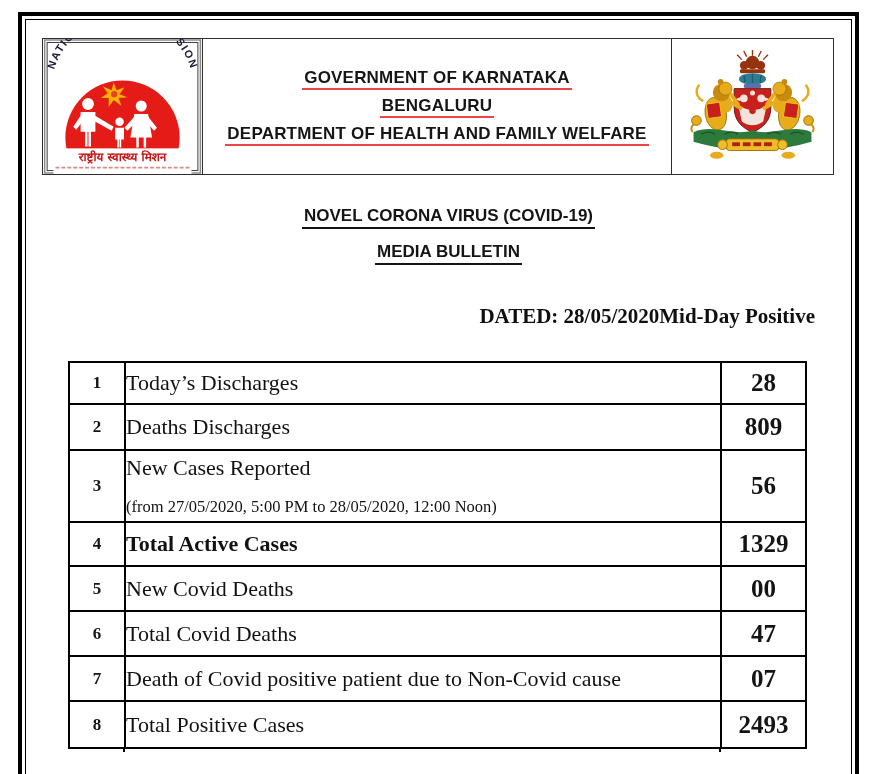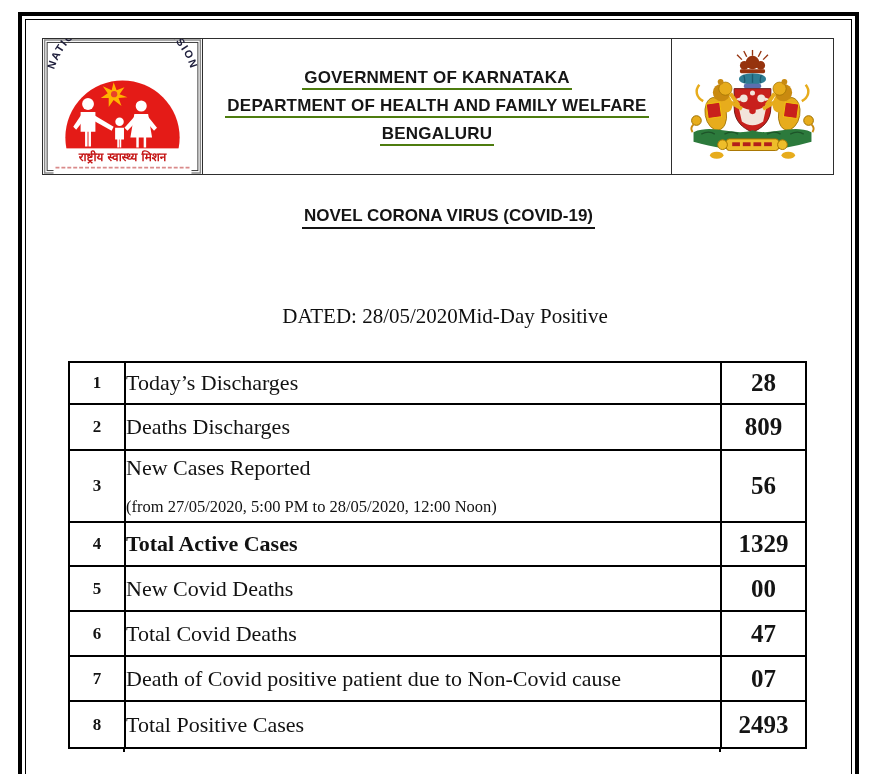--- a/index.html
+++ b/index.html
@@ -20,37 +20,37 @@
     display:flex; border:1px solid #2e2e2e; box-sizing:border-box; background:#fff;
   }
   .logo-cell  { width:160px; border-right:1px solid #2e2e2e; box-sizing:border-box; }
   .text-cell  {
     flex:1; border-right:1px solid #2e2e2e; box-sizing:border-box;
     text-align:center; padding-top:28px;
     font-family:"Liberation Sans", sans-serif; font-weight:bold;
     font-size:17px; line-height:21px; color:#161616; letter-spacing:.2px;
   }
   .org-line { margin-bottom:7px; }
-  .org-line span { border-bottom:2px solid #4d7c0f; padding:0 2px 1px 2px; }
+  .org-line span { border-bottom:2px solid #ef4444; padding:0 2px 1px 2px; }
   .emblem-cell { width:161px; display:flex; align-items:center; justify-content:center; }
 
   
   .title-block {
     position:absolute; left:0; top:206px; width:877px; text-align:center;
     font-family:"Liberation Sans", sans-serif; font-weight:bold;
     font-size:17px; color:#141414;
   }
   .title-line { margin-bottom:16px;padding-left:20px; }
   .title-line span { border-bottom:2px solid #141414; padding:0 2px 2px 2px; }
 
   
   .date-row {
     position:absolute; left:75px; top:304px; width:740px;
-    display:flex; justify-content:center;
-    font-family:"Liberation Serif", serif; font-weight:normal;
+    display:flex; justify-content:flex-end;
+    font-family:"Liberation Serif", serif; font-weight:bold;
     font-size:21px; color:#0f0f0f;
   }
 
   
   table.main {
     position:absolute; left:68px; top:361px; width:737px;
     border-collapse:collapse; table-layout:fixed;
   }
   table.main td { border:2px solid #000; padding:0; vertical-align:middle; }
   td.num  { text-align:center; font-weight:bold; font-size:17px; }
@@ -106,22 +106,22 @@
         </text>
 
         <text x="80" y="124" text-anchor="middle" font-size="12" font-weight="bold" font-family="DejaVu Sans, sans-serif" fill="#c41414">राष्ट्रीय स्वास्थ्य मिशन</text>
 
         <line x1="12" y1="130.5" x2="148" y2="130.5" stroke="#d98a8a" stroke-width="1.6" stroke-dasharray="4 2"></line>
       </svg>
     </div>
 
     <div class="text-cell">
       <div class="org-line"><span>GOVERNMENT OF KARNATAKA</span></div>
+      <div class="org-line"><span>BENGALURU</span></div>
       <div class="org-line"><span>DEPARTMENT OF HEALTH AND FAMILY WELFARE</span></div>
-      <div class="org-line"><span>BENGALURU</span></div>
     </div>
 
     <div class="emblem-cell">
       <svg width="147" height="116" viewBox="0 0 150 120">
 
         <g>
           <g stroke="#96330e" stroke-width="1.4">
             <line x1="69" y1="8" x2="66" y2="2"></line>
             <line x1="75" y1="7" x2="75" y2="1"></line>
             <line x1="81" y1="8" x2="84" y2="2"></line>
@@ -187,20 +187,21 @@
           </g>
         </g>
         <ellipse cx="38" cy="110" rx="7" ry="3.6" fill="#e7ac1c"></ellipse>
         <ellipse cx="112" cy="110" rx="7" ry="3.6" fill="#e7ac1c"></ellipse>
       </svg>
     </div>
   </div>
 
   <div class="title-block">
     <div class="title-line"><span>NOVEL CORONA VIRUS (COVID-19)</span></div>
+    <div class="title-line"><span>MEDIA BULLETIN</span></div>
   </div>
 
   <div class="date-row">
     <span>DATED: 28/05/2020</span>
     <span>Mid-Day Positive</span>
   </div>
 
   <table class="main">
     <colgroup>
         <col style="width:56px">

